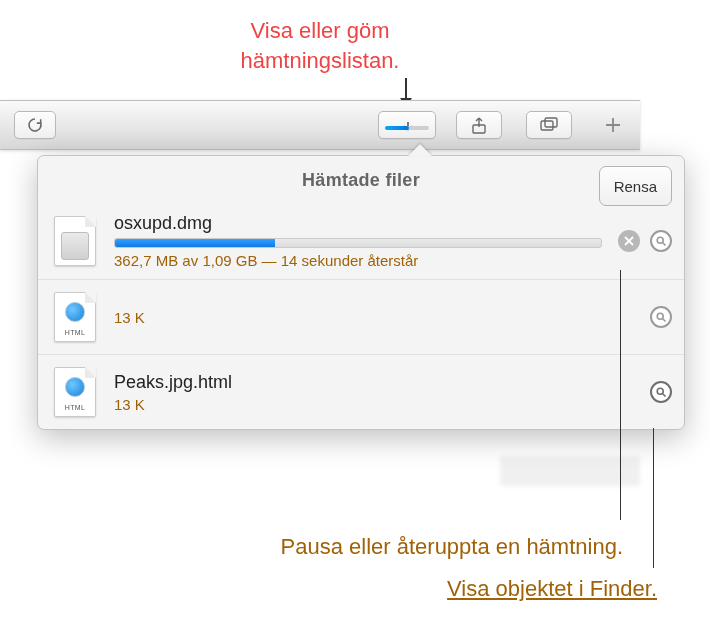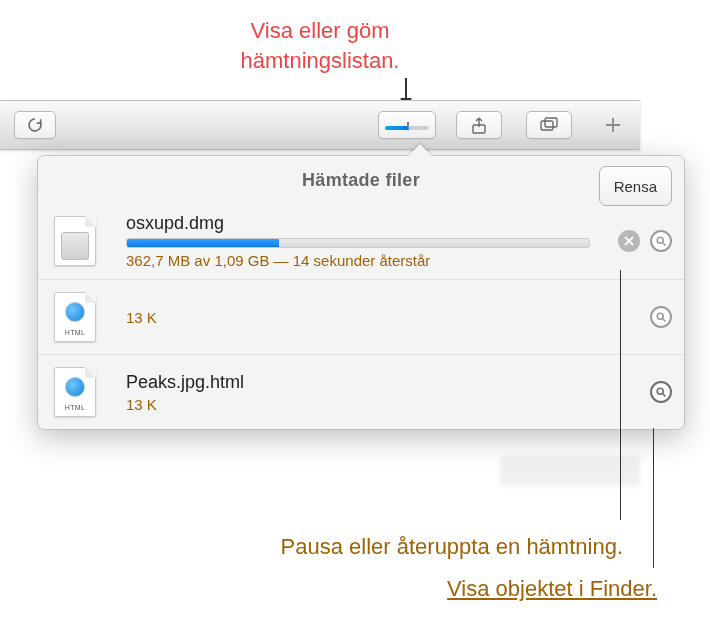--- a/index.html
+++ b/index.html
@@ -134,21 +134,21 @@
       border: 1px solid #b3b3b3;
       border-radius: 7px;
       color: #333;
       box-shadow: 0 1px 0 rgba(255,255,255,0.7) inset;
     }
 
     .dl-list { }
     .dl-item {
       display: flex;
       align-items: center;
-      gap: 28px;
+      gap: 16px;
       padding: 10px 12px 10px 14px;
       border-top: 1px solid #e0e0e0;
       position: relative;
       justify-content: center;
     }
     .dl-item:first-child { border-top: none; }
 
     .file-icon {
       width: 46px; height: 54px; flex-shrink: 0; position: relative;
     }

